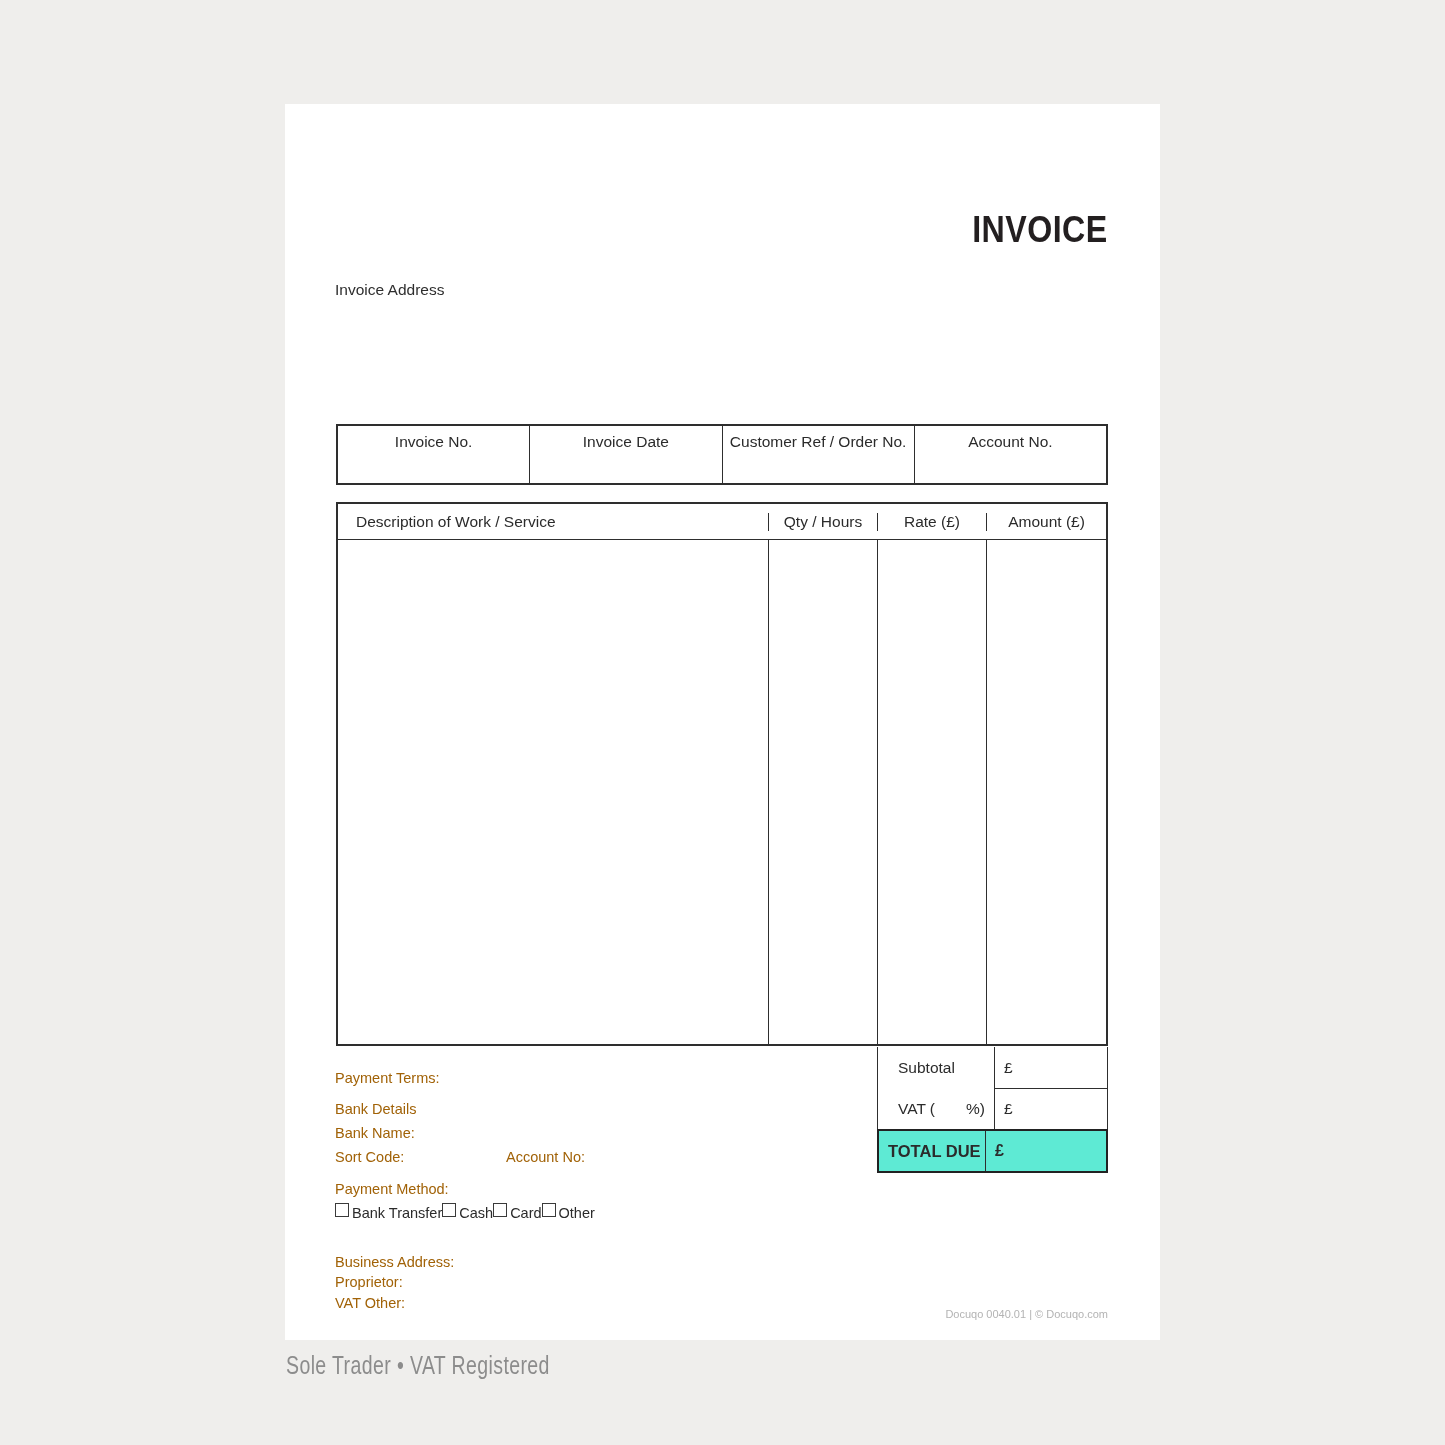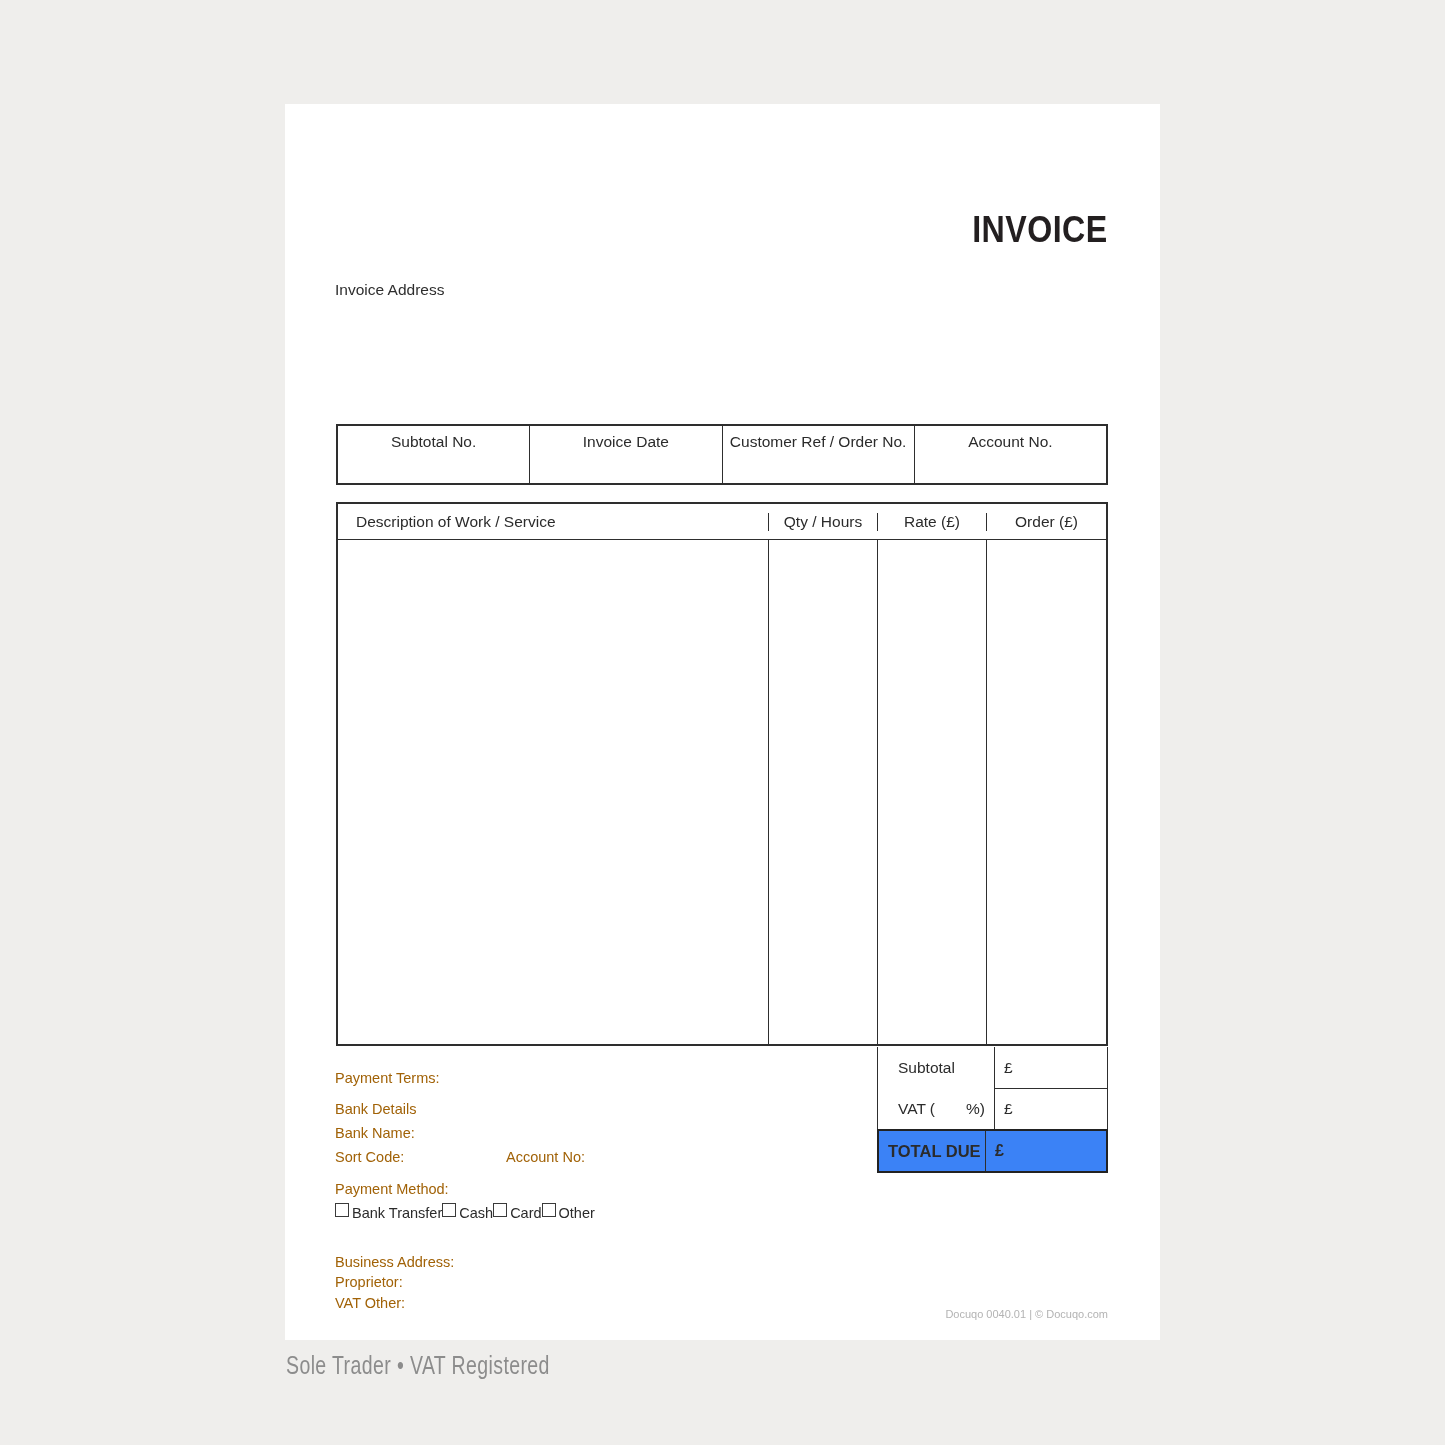--- a/index.html
+++ b/index.html
@@ -85,21 +85,21 @@
     display: flex; align-items: center; padding-left: 9px;
     font-size: 15.5px;
   }
   .t-row.vat .t-value { border-top: 1.5px solid #2e2e2e; }
   .vat-label { justify-content: space-between; padding-right: 9px; }
 
   .total-due {
     position: absolute; left: 592px; top: 1025px;
     width: 231px; height: 44px; box-sizing: border-box;
     border: 2.5px solid #222222;
-    display: flex; font-weight: bold; background: #3b82f6;
+    display: flex; font-weight: bold; background: #5eead4;
   }
   .total-due .t-label { width: 106px; padding-left: 9px; font-size: 16.5px; }
   .total-due .t-value { font-size: 16px; }
 
   
   .line { position: absolute; left: 50px; font-size: 14.5px; color: #a16207; white-space: nowrap; }
   .payment-terms   { top: 966px; }
   .bank-details    { top: 997px; }
   .bank-name       { top: 1021px; }
   .sort-code       { top: 1045px; }
@@ -139,39 +139,39 @@
 <div class="canvas">
 
   <div class="page">
 
     <h1 class="title">INVOICE</h1>
 
     <div class="invoice-address">Invoice Address</div>
 
     <div class="info-table">
       <div class="info-cell">
-        <span>Subtotal No.</span>
+        <span>Invoice No.</span>
       </div>
       <div class="info-cell">
         <span>Invoice Date</span>
       </div>
       <div class="info-cell">
         <span>Customer Ref / Order No.</span>
       </div>
       <div class="info-cell">
         <span>Account No.</span>
       </div>
     </div>
 
     <div class="items-table">
       <div class="items-header">
         <div class="col col-desc">Description of Work / Service</div>
         <div class="col col-qty">Qty / Hours</div>
         <div class="col col-rate">Rate (£)</div>
-        <div class="col col-amount">Order (£)</div>
+        <div class="col col-amount">Amount (£)</div>
       </div>
       <div class="items-body">
         <div class="col col-desc"></div>
         <div class="col col-qty"></div>
         <div class="col col-rate"></div>
         <div class="col col-amount"></div>
       </div>
     </div>
 
     <div class="totals">

